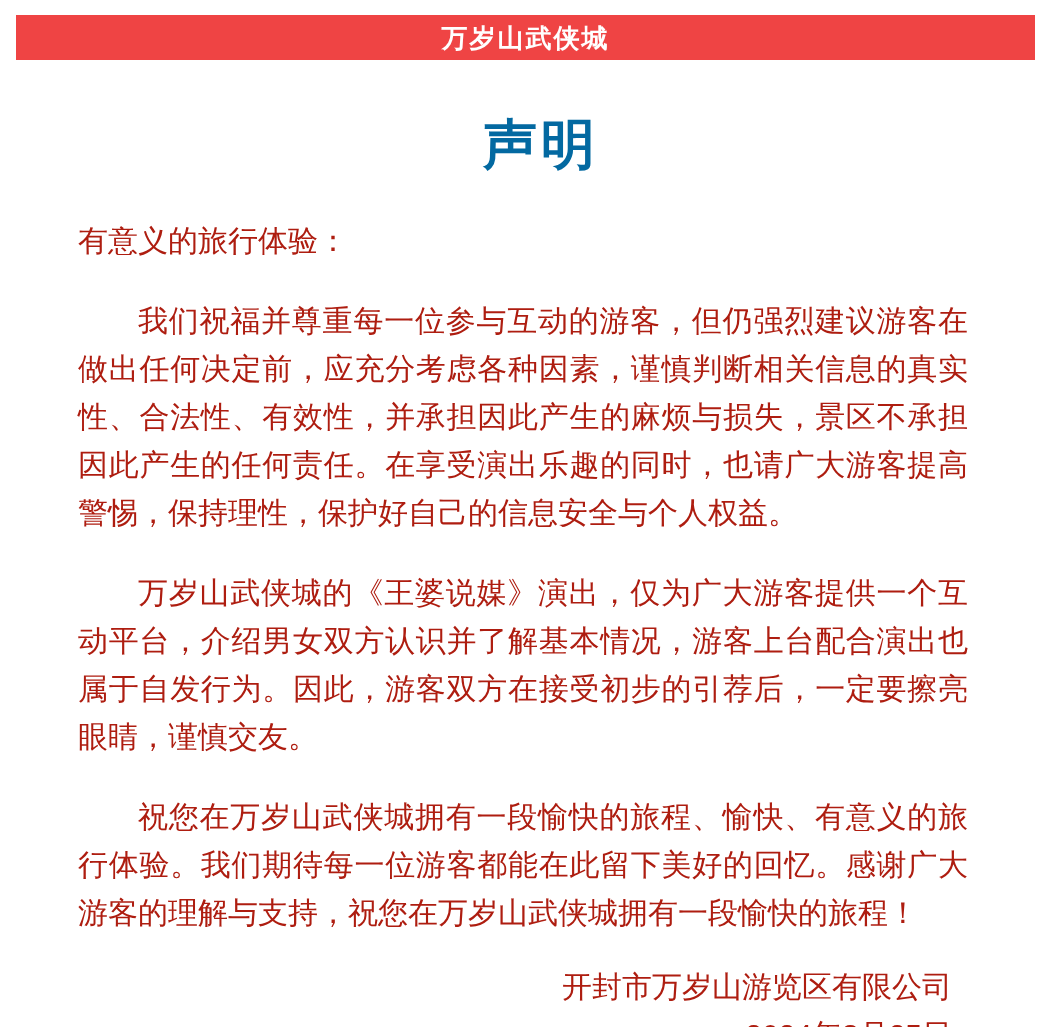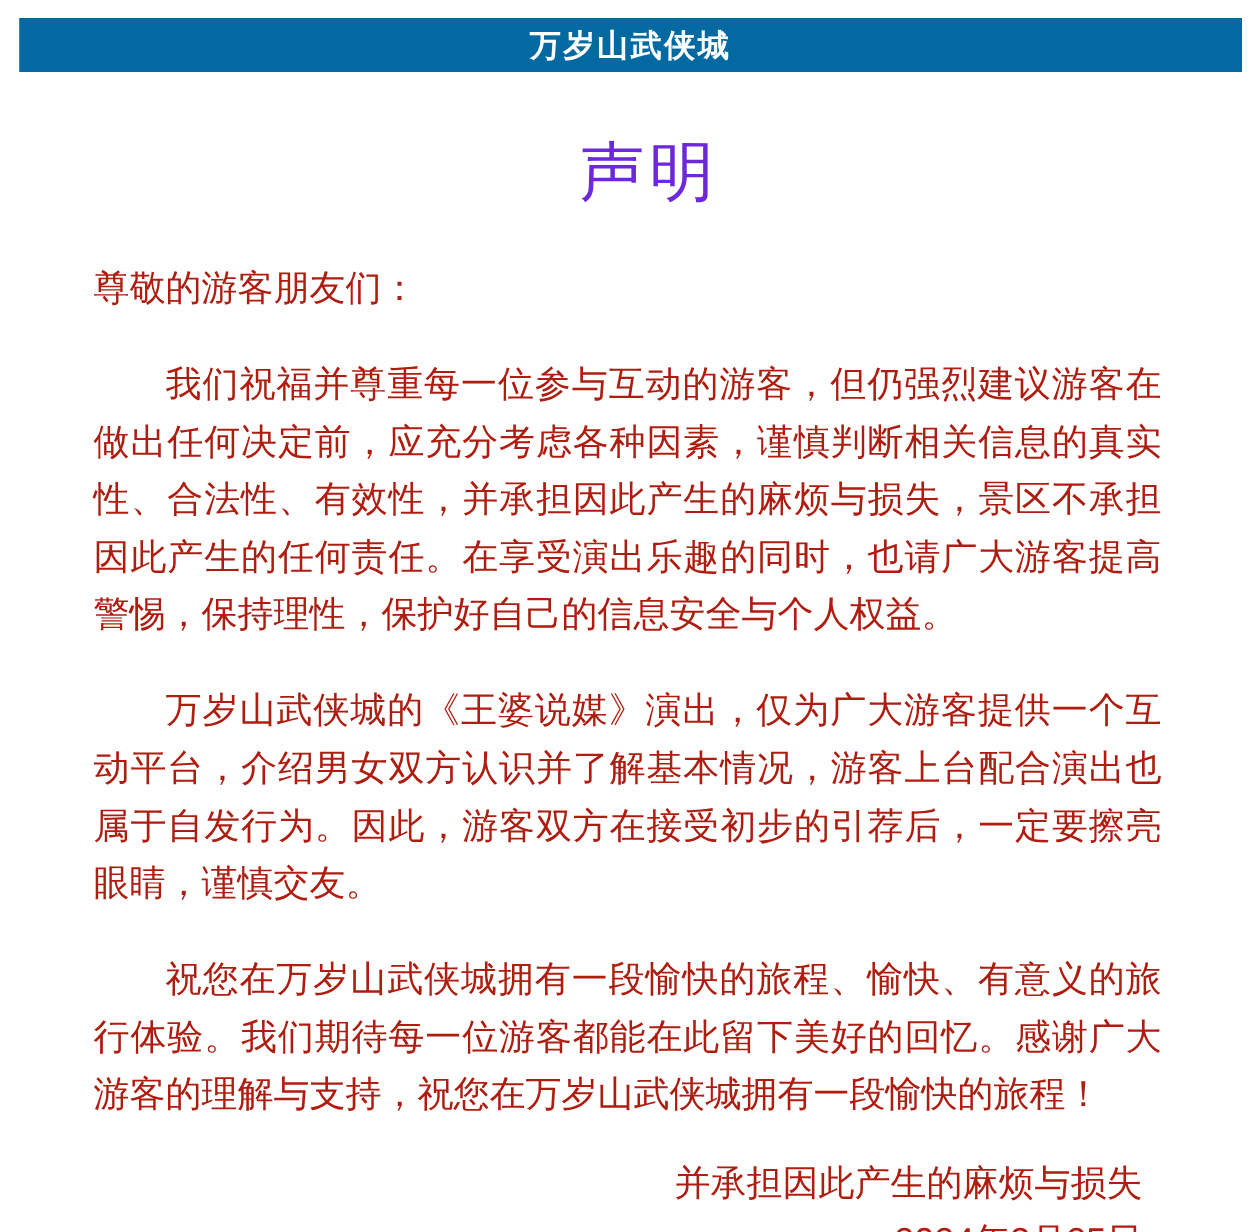--- a/index.html
+++ b/index.html
@@ -11,39 +11,39 @@
     position: relative;
     width: 1047px;
     height: 1027px;
     background: #ffffff;
     overflow: hidden;
     font-family: "Liberation Sans", "DejaVu Sans", sans-serif;
   }
   .header-bar {
     margin: 15px 12px 0 16px;
     height: 45px;
-    background: #0369a1;
+    background: #ef4444;
     display: flex;
     align-items: center;
     justify-content: center;
   }
   .header-title {
     color: #ffffff;
     font-size: 26px;
     font-weight: 700;
     letter-spacing: 2px;
     line-height: 1;
   }
   .doc-title {
     margin: 57px 0 0 0;
     text-align: center;
     font-size: 54px;
     line-height: 54px;
-    font-weight: 400;
-    color: #6d28d9;
+    font-weight: 700;
+    color: #0369a1;
     letter-spacing: 4px;
     padding-left: 35px;
   }
   .doc-body {
     margin: 0 79px 0 78px;
     color: #ae1d10;
     font-size: 30px;
     line-height: 48px;
     text-align: justify;
   }
@@ -68,28 +68,28 @@
 <div class="page">
 
   <div class="header-bar">
     <span class="header-title">万岁山武侠城</span>
   </div>
 
   <h1 class="doc-title">声明</h1>
 
   <div class="doc-body">
 
-    <p class="greeting">尊敬的游客朋友们：</p>
+    <p class="greeting">有意义的旅行体验：</p>
 
     <p class="para">我们祝福并尊重每一位参与互动的游客，但仍强烈建议游客在做出任何决定前，应充分考虑各种因素，谨慎判断相关信息的真实性、合法性、有效性，并承担因此产生的麻烦与损失，景区不承担因此产生的任何责任。在享受演出乐趣的同时，也请广大游客提高警惕，保持理性，保护好自己的信息安全与个人权益。</p>
 
     <p class="para">万岁山武侠城的《王婆说媒》演出，仅为广大游客提供一个互动平台，介绍男女双方认识并了解基本情况，游客上台配合演出也属于自发行为。因此，游客双方在接受初步的引荐后，一定要擦亮眼睛，谨慎交友。</p>
 
     <p class="para">祝您在万岁山武侠城拥有一段愉快的旅程、愉快、有意义的旅行体验。我们期待每一位游客都能在此留下美好的回忆。感谢广大游客的理解与支持，祝您在万岁山武侠城拥有一段愉快的旅程！</p>
 
     <div class="sign-block">
-      <p class="sign-line">并承担因此产生的麻烦与损失</p>
+      <p class="sign-line">开封市万岁山游览区有限公司</p>
       <p class="sign-line">2024年3月25日</p>
     </div>
 
   </div>
 
 </div>
 
 </body></html>

